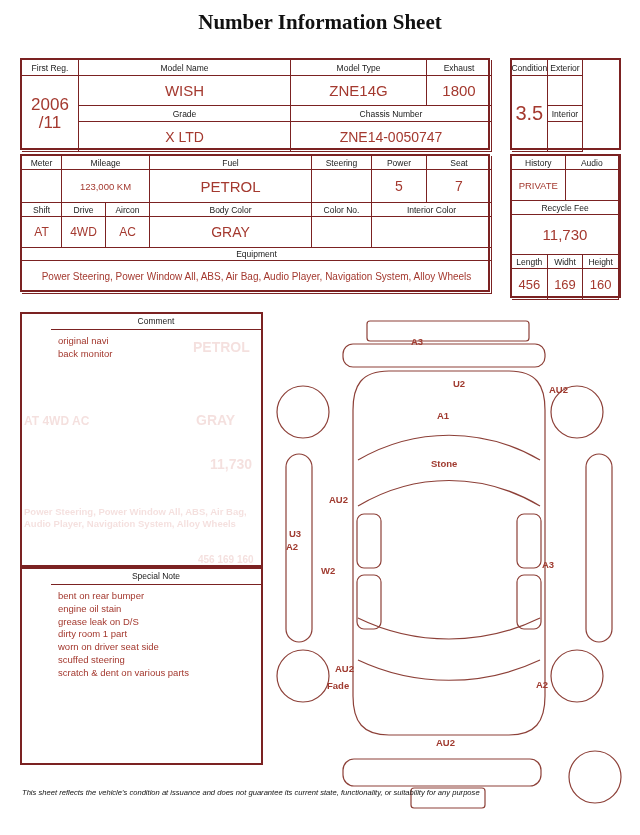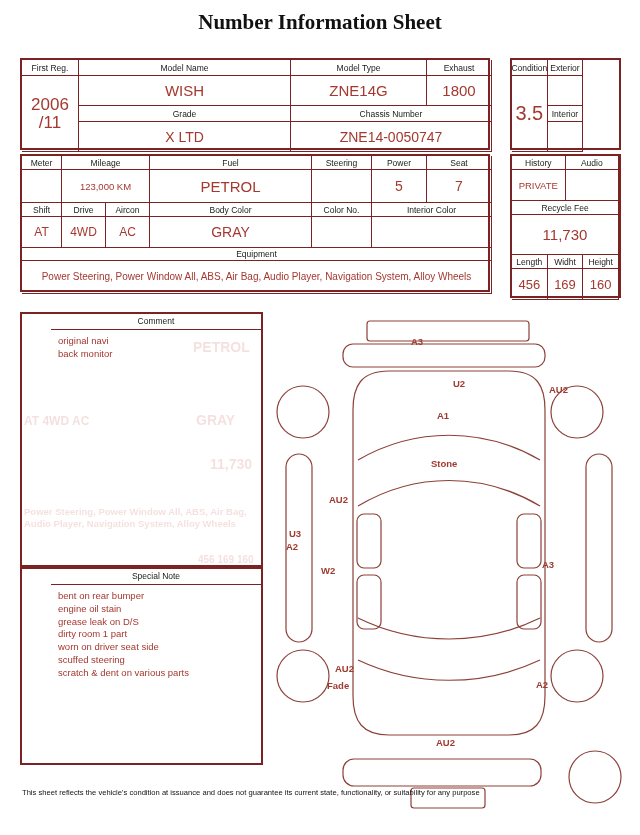--- a/index.html
+++ b/index.html
@@ -23,21 +23,21 @@
   .box { position:absolute; border:2px solid #7b2222; background:#fff;padding-left:29px; }
   .bhdr { border-bottom:1px solid #7b2222; text-align:center; font-size:8.5px;
           padding:2px 0 3px; color:#1a1a1a; }
   .bcontent { padding:5px 7px; color:#a4392f; font-size:9.5px; line-height:1.35; }
   .note-line { color:#a4392f; font-size:9.5px; line-height:1.35; }
   .diagram { position:absolute; left:265px; top:308px; width:370px; height:510px; }
   .dlabel { position:absolute; font-size:9.5px; color:#a03b30; white-space:nowrap;font-weight:bold; }
   .ghost { position:absolute; color:#c0443a; opacity:0.16; white-space:nowrap; font-weight:bold; }
   .ghost.wrap { white-space:normal; line-height:1.3; }
   .footer { position:absolute; left:22px; top:788px; width:606px; font-size:7.6px;
-            color:#111; white-space:nowrap; }
+            color:#111; white-space:nowrap;font-style:italic; }
 </style>
 </head>
 <body>
 
 <div class="page">
 
   <div class="title">Number Information Sheet</div>
 
   <div class="grid" style="left:20px; top:58px; width:470px; height:92px;
               grid-template-columns:57px 212px 136px 65px; grid-template-rows:16px 30px 16px 30px;">

